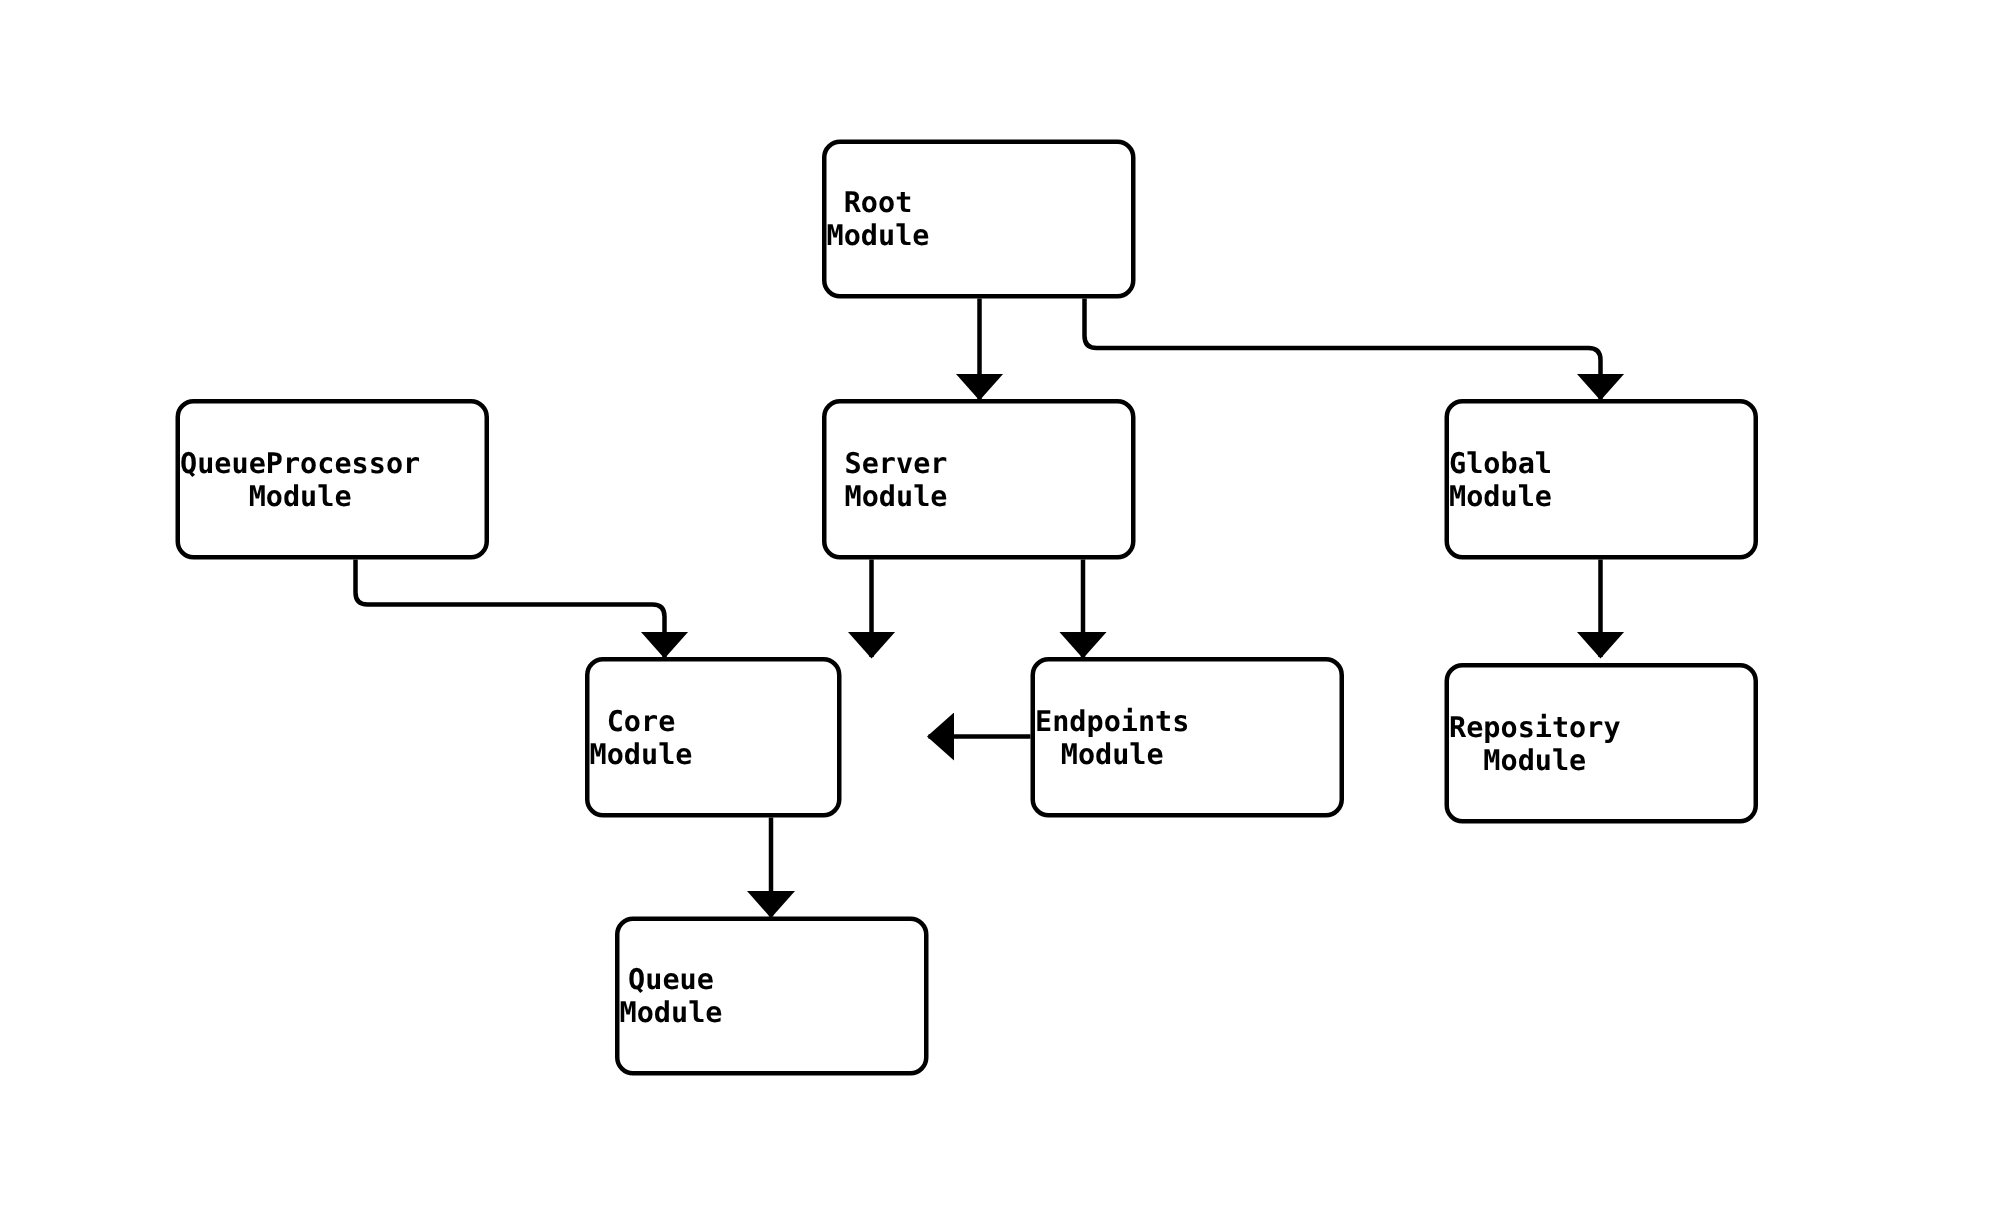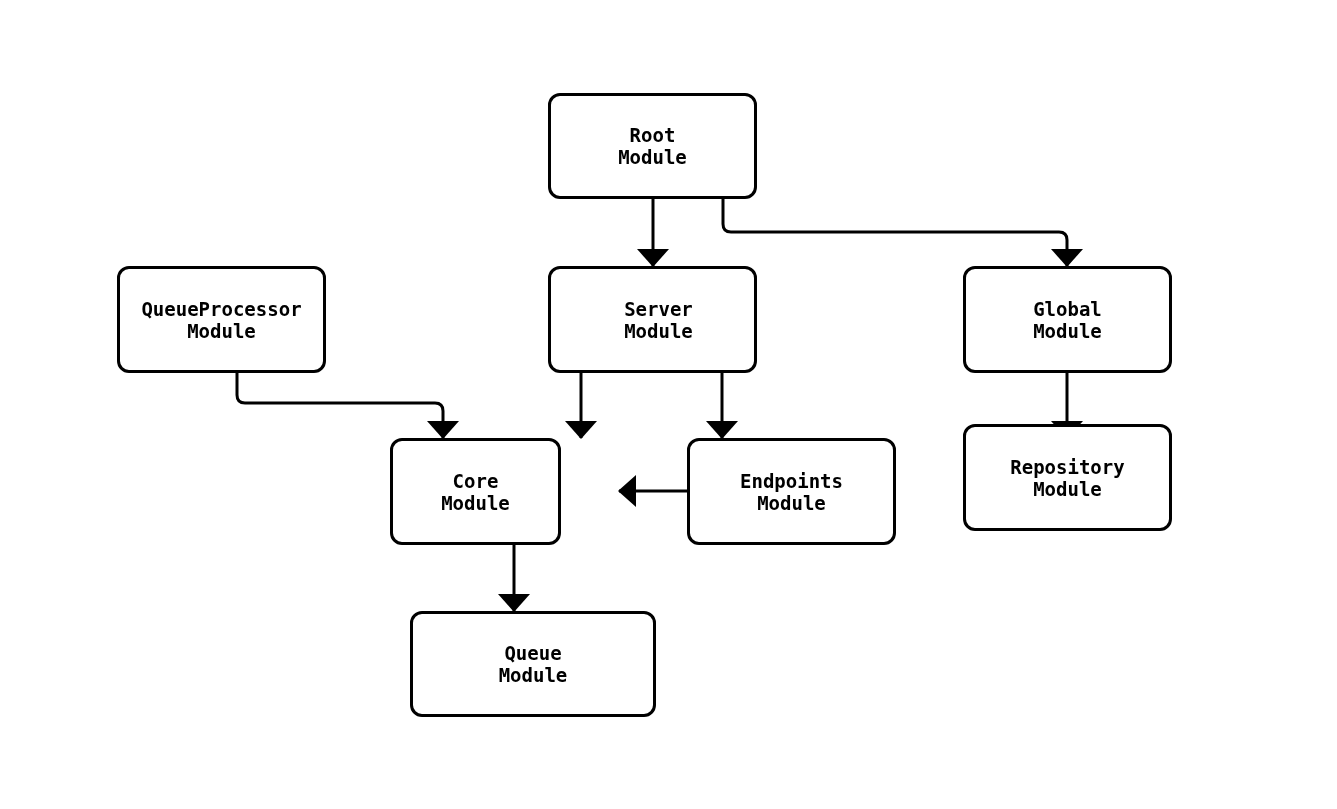--- a/index.html
+++ b/index.html
@@ -23,21 +23,20 @@
     height: 809px;
   }
   .node {
     position: absolute;
     box-sizing: border-box;
     background: #ffffff;
     border: 3px solid #000000;
     border-radius: 12px;
     display: flex;
     align-items: center;
-    justify-content: center;
   }
   .node-label {
     font-size: 19px;
     line-height: 22px;
     font-weight: bold;
     color: #000000;
     text-align: center;
     white-space: pre-line;
     letter-spacing: 0px;
   }
@@ -86,22 +85,22 @@
 Module</div>
       </div>
       <div class="node" style="left: 390px; top: 438px; width: 171px; height: 107px;">
         <div class="node-label">Core
 Module</div>
       </div>
       <div class="node" style="left: 687px; top: 438px; width: 209px; height: 107px;">
         <div class="node-label">Endpoints
 Module</div>
       </div>
-      <div class="node" style="left: 963px; top: 424px; width: 209px; height: 107px;">
+      <div class="node" style="left: 963px; top: 442px; width: 209px; height: 107px;">
         <div class="node-label">Repository
 Module</div>
       </div>
-      <div class="node" style="left: 410px; top: 611px; width: 246px; height: 106px;">
+      <div class="node" style="left: 410px; top: 611px; width: 209px; height: 106px;">
         <div class="node-label">Queue
 Module</div>
       </div>
     </div>
 </div>
 
 </body></html>

